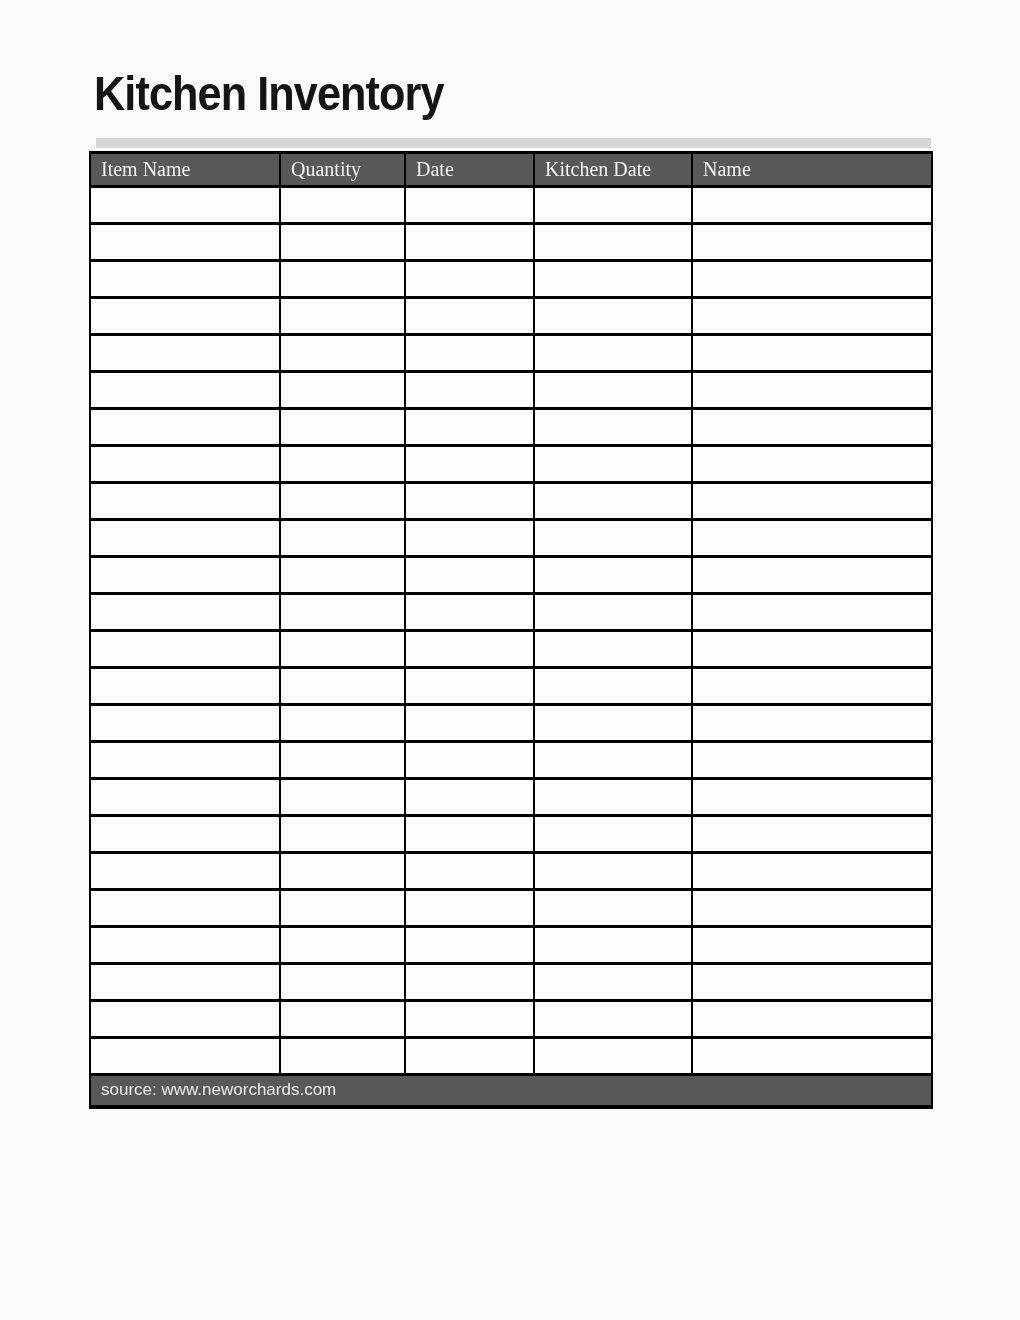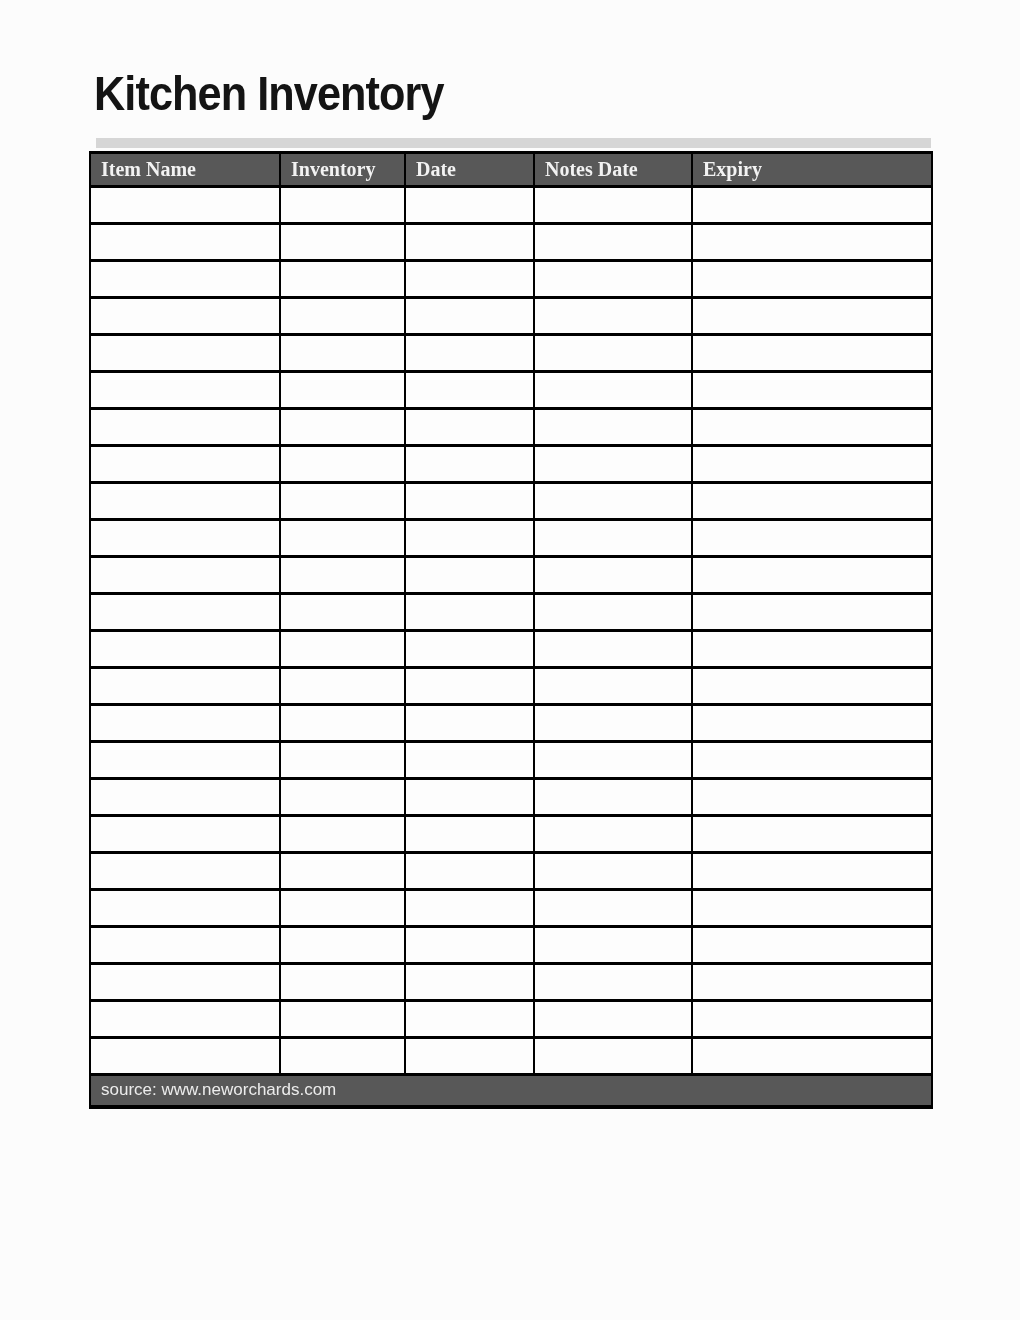--- a/index.html
+++ b/index.html
@@ -57,21 +57,21 @@
     border-bottom: 3px solid var(--border, #000000);
     padding: 0 4px 0 10px;
     box-sizing: border-box;
     overflow: hidden;
     white-space: nowrap;
   }
   th.col-header {
     background: var(--header-bg, #585858);
     color: var(--header-text, #f2f2f2);
     font-family: "Liberation Serif", serif;
-    font-weight: bold;
+    font-weight: normal;
     font-size: 20px;
     text-align: left;
     height: 34px;
     vertical-align: middle;
     margin-top: 35px;
   }
   td.cell {
     height: 37px;
     background: var(--row-bg, #fdfdfd);
     font-size: 16px;
@@ -101,24 +101,24 @@
     <colgroup>
       <col class="c0">
         <col class="c1">
         <col class="c2">
         <col class="c3">
         <col class="c4">
     </colgroup>
     <thead>
       <tr>
         <th class="col-header">Item Name</th>
-        <th class="col-header">Inventory</th>
+        <th class="col-header">Quantity</th>
         <th class="col-header">Date</th>
-        <th class="col-header">Notes Date</th>
-        <th class="col-header">Expiry</th>
+        <th class="col-header">Kitchen Date</th>
+        <th class="col-header">Name</th>
       </tr>
     </thead>
     <tbody id="table-body">
         <tr>
           <td class="cell"></td>
           <td class="cell"></td>
           <td class="cell"></td>
           <td class="cell"></td>
           <td class="cell"></td>
         </tr>

